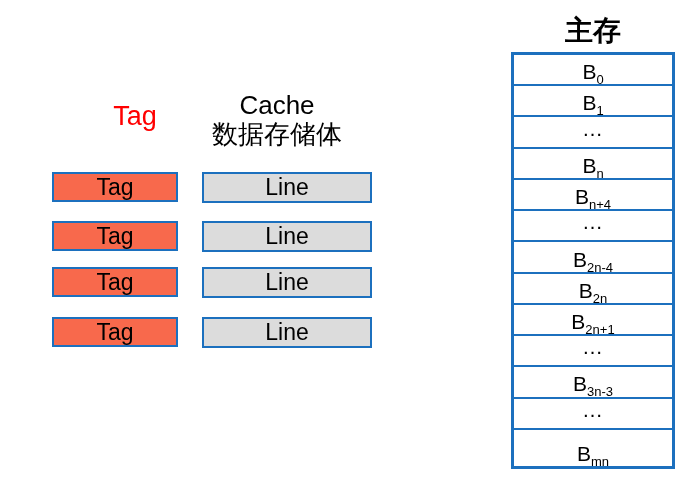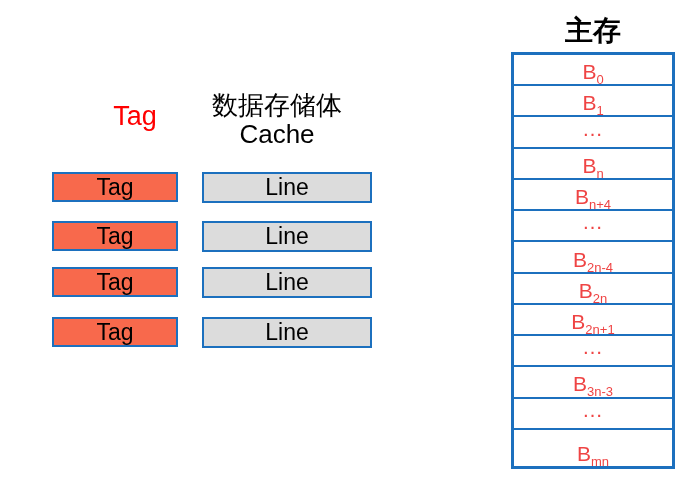--- a/index.html
+++ b/index.html
@@ -68,38 +68,38 @@
     width: 158px; height: 411px;
     border: 3px solid #1c70be;
     background: #ffffff;
     display: flex;
     flex-direction: column;
   }
   .mem-row {
     flex: 1 1 0;
     border-bottom: 2px solid #1c70be;
     display: flex; align-items: center; justify-content: center;
-    font-size: 21px; color: #ef4444;
+    font-size: 21px; color: #000000;
     overflow: hidden;
   }
   .mem-row:last-child { border-bottom: none; margin-top: 7px; }
   .mem-label { line-height: 1; padding-top: 4px; }
   .mem-label sub { font-size: 13px; line-height: 0; }
   
   .mem-label:has(sub:empty) { padding-top: 0; transform: translateY(-4px); letter-spacing: 1px; }
 </style>
 </head>
 <body>
 
 <div class="stage">
 
   <div class="tag-heading">Tag</div>
   <div class="cache-heading">
+    <div>Cache</div>
     <div>数据存储体</div>
-    <div>Cache</div>
   </div>
 
   <div class="tag-box row1">
     <span>Tag</span>
   </div>
   <div class="line-box row1">
     <span>Line</span>
   </div>
 
   <div class="tag-box row2">

